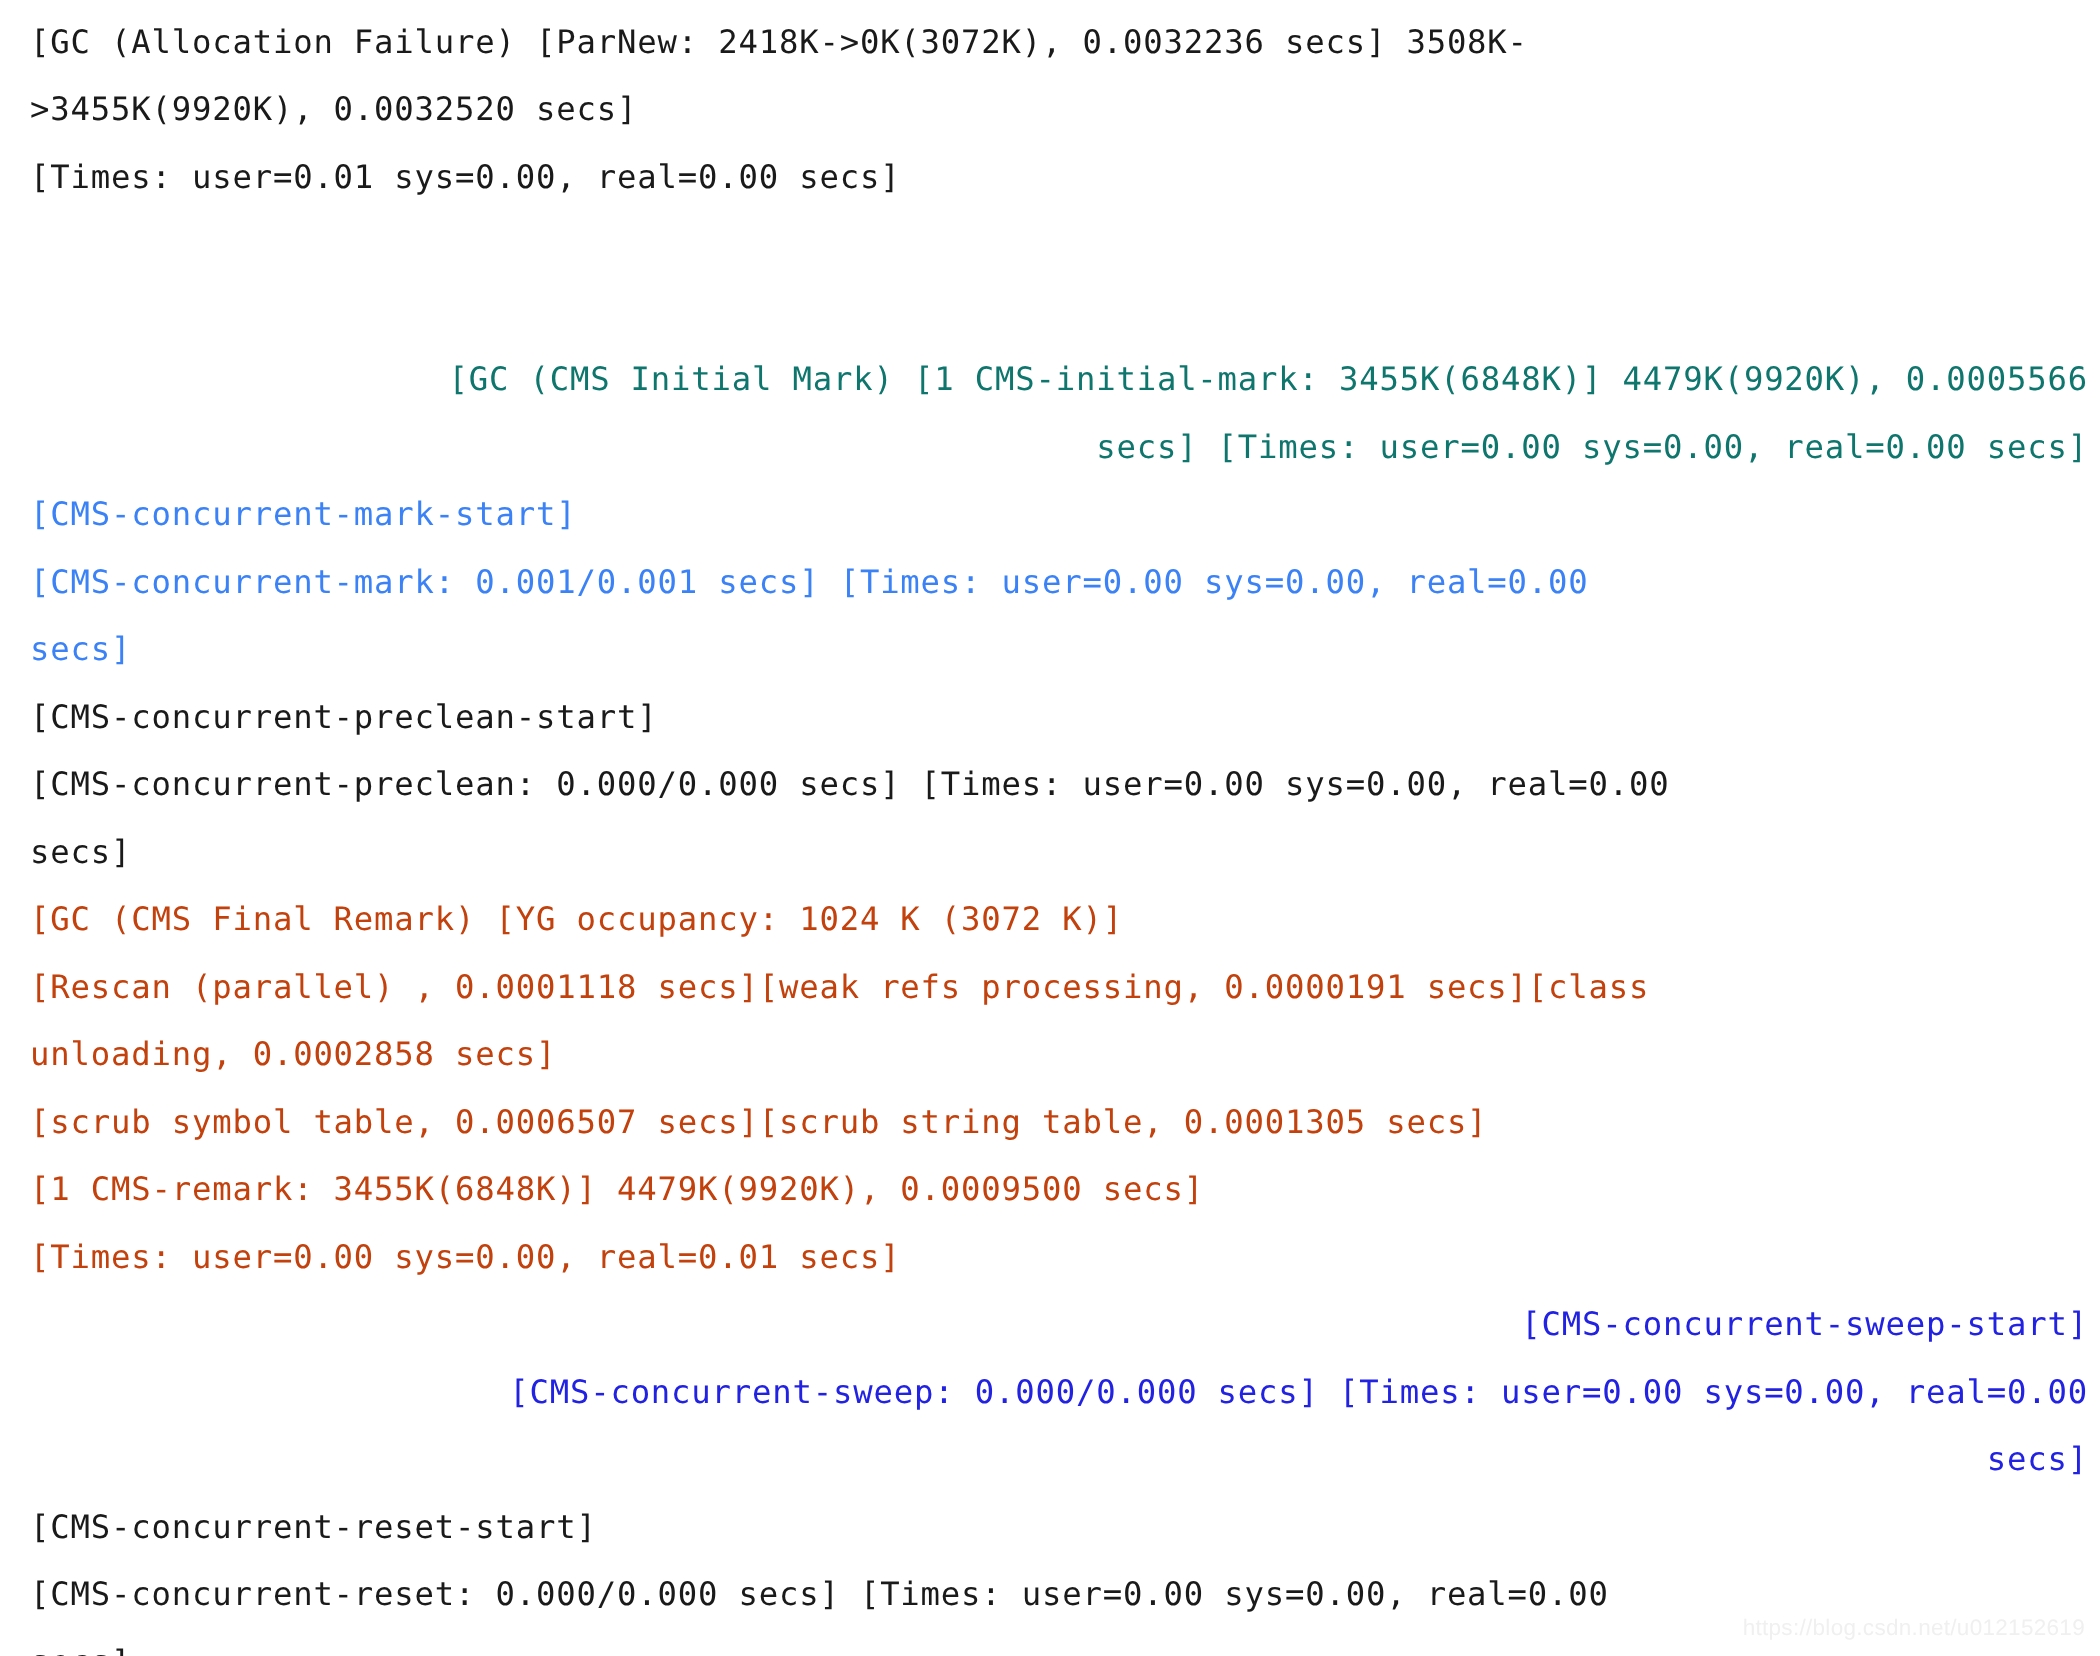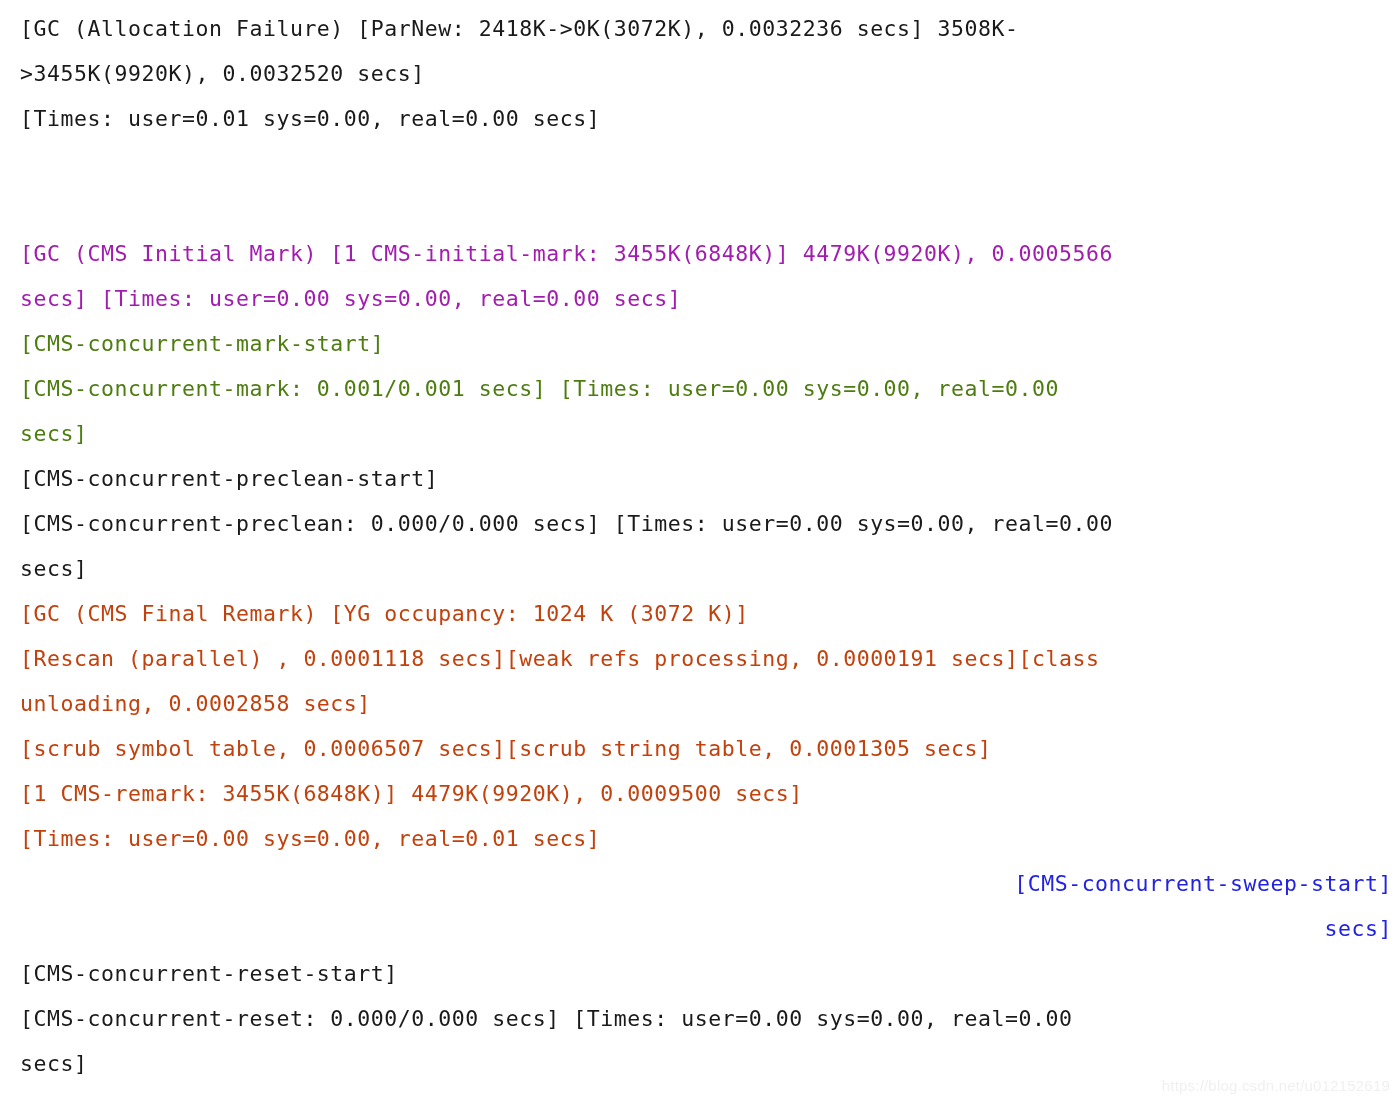--- a/index.html
+++ b/index.html
@@ -29,22 +29,22 @@
     height: 45px;
     white-space: pre;
     letter-spacing: 0.55px;
     font-weight: 400;
     -webkit-font-smoothing: none;
   }
   .line.blank {
     height: 45px;
   }
   .c-black  { color: #1a1a1a; }
-  .c-red    { color: #a21caf; }
-  .c-green  { color: #4d7c0f; }
+  .c-red    { color: #0f766e; text-align: right; }
+  .c-green  { color: #3b82f6; }
   .c-orange { color: #c2410c; }
   .c-blue   { color: #2222e2; text-align: right; }
 
   #watermark {
     position: absolute;
     right: 10px;
     bottom: 10px;
     font-family: "Liberation Sans", sans-serif;
     font-size: 15px;
     color: #f0f0f0;
@@ -71,19 +71,20 @@
       <div class="line c-black">[CMS-concurrent-preclean-start]</div>
       <div class="line c-black">[CMS-concurrent-preclean: 0.000/0.000 secs] [Times: user=0.00 sys=0.00, real=0.00</div>
       <div class="line c-black">secs]</div>
       <div class="line c-orange">[GC (CMS Final Remark) [YG occupancy: 1024 K (3072 K)]</div>
       <div class="line c-orange">[Rescan (parallel) , 0.0001118 secs][weak refs processing, 0.0000191 secs][class</div>
       <div class="line c-orange">unloading, 0.0002858 secs]</div>
       <div class="line c-orange">[scrub symbol table, 0.0006507 secs][scrub string table, 0.0001305 secs]</div>
       <div class="line c-orange">[1 CMS-remark: 3455K(6848K)] 4479K(9920K), 0.0009500 secs]</div>
       <div class="line c-orange">[Times: user=0.00 sys=0.00, real=0.01 secs]</div>
       <div class="line c-blue">[CMS-concurrent-sweep-start]</div>
+      <div class="line c-blue">[CMS-concurrent-sweep: 0.000/0.000 secs] [Times: user=0.00 sys=0.00, real=0.00</div>
       <div class="line c-blue">secs]</div>
       <div class="line c-black">[CMS-concurrent-reset-start]</div>
       <div class="line c-black">[CMS-concurrent-reset: 0.000/0.000 secs] [Times: user=0.00 sys=0.00, real=0.00</div>
       <div class="line c-black">secs]</div>
     </div>
   <div id="watermark">https://blog.csdn.net/u012152619</div>
 </div>
 
 </body></html>

